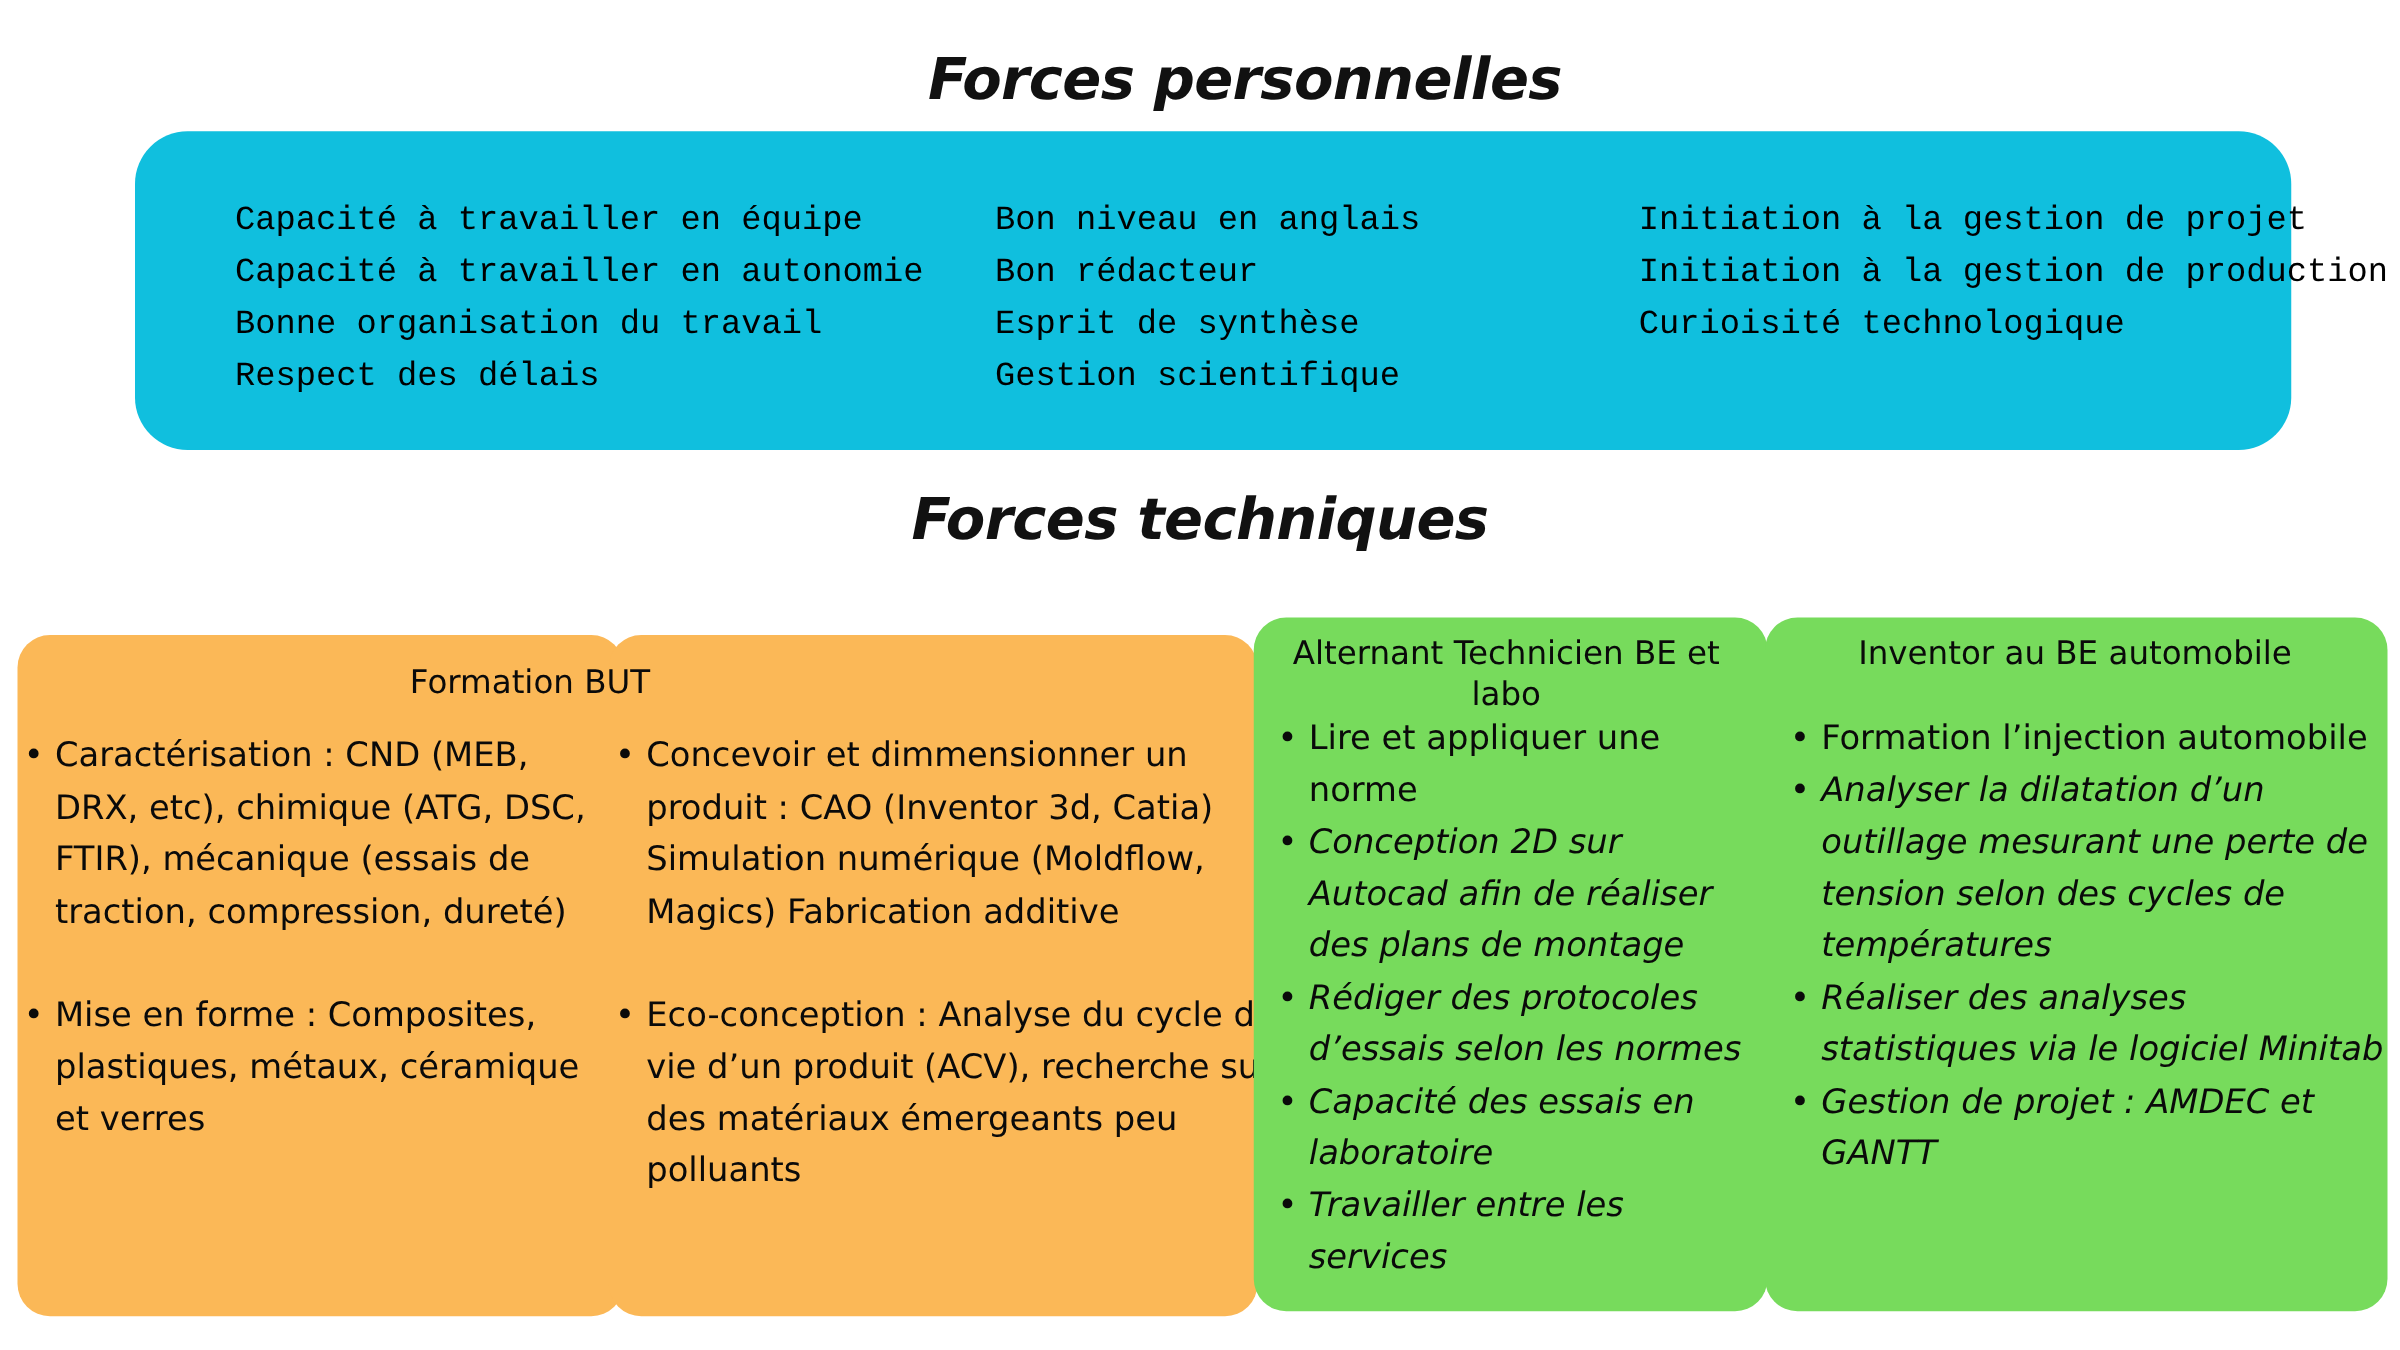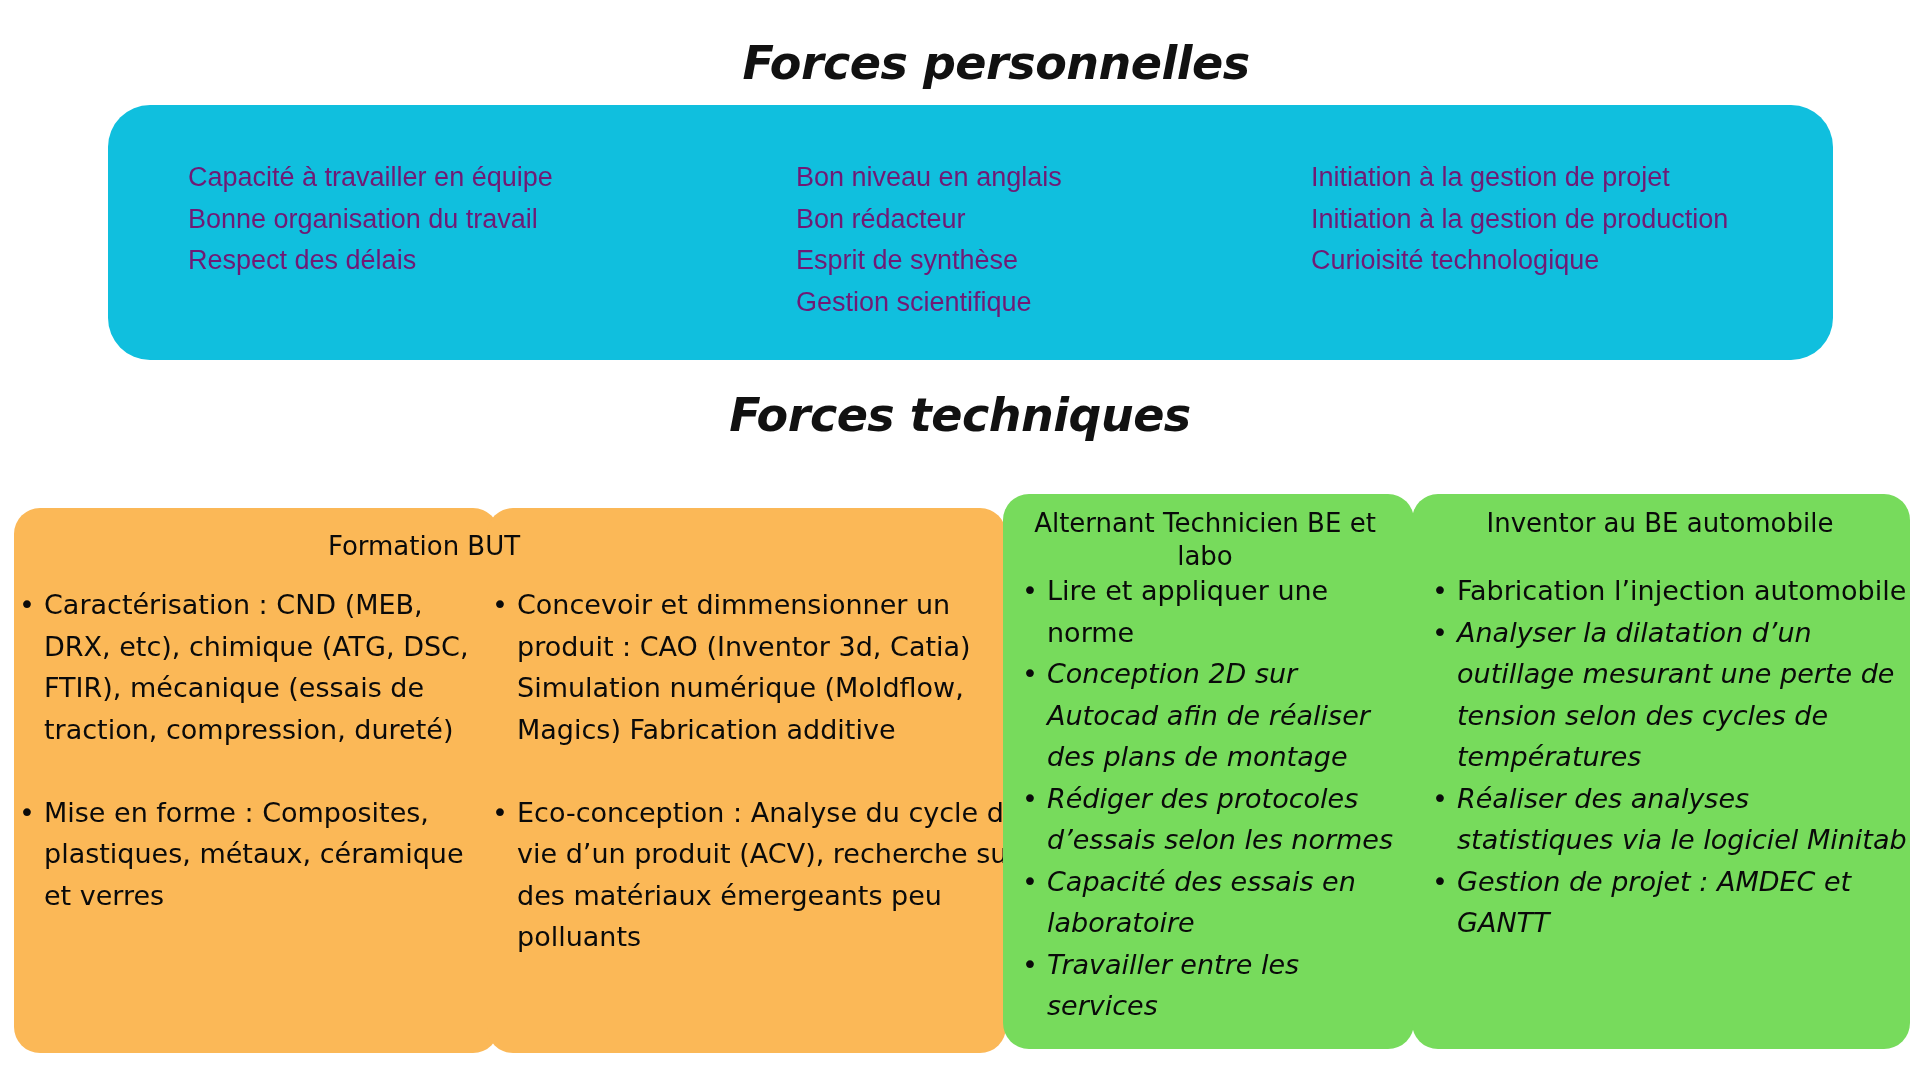--- a/index.html
+++ b/index.html
@@ -63,22 +63,22 @@
   }
   .pcol {
     flex: 0 0 auto;
   }
   .pcol.c1 { width: 608px; }
   .pcol.c2 { width: 515px; }
   .pcol.c3 { width: 520px; }
   .pline {
     font-size: 27px;
     line-height: 41.5px;
-    color: #701a75;
-    font-family: Liberation Sans, sans-serif;
+    color: #000000;
+    font-family: Liberation Mono, monospace;
     white-space: nowrap;
   }
 
   
   #tech-region {
     position: absolute;
     left: 0;
     top: 508px;
     width: 1920px;
     height: 560px;
@@ -209,20 +209,21 @@
 </head>
 <body>
 
 <div class="heading" id="title-personnelles">Forces personnelles</div>
 
 <div id="personal-card">
   <div id="personal-columns">
 
     <div class="pcol c1">
       <div class="pline">Capacité à travailler en équipe</div>
+      <div class="pline">Capacité à travailler en autonomie</div>
       <div class="pline">Bonne organisation du travail</div>
       <div class="pline">Respect des délais</div>
     </div>
 
     <div class="pcol c2">
       <div class="pline">Bon niveau en anglais</div>
       <div class="pline">Bon rédacteur</div>
       <div class="pline">Esprit de synthèse</div>
       <div class="pline">Gestion scientifique</div>
     </div>
@@ -264,19 +265,19 @@
     <li>Lire et appliquer une norme</li>
     <li>Conception 2D sur Autocad afin de réaliser des plans de montage</li>
     <li>Rédiger des protocoles d’essais selon les normes</li>
     <li>Capacité des essais en laboratoire</li>
     <li>Travailler entre les services</li>
   </ul>
 
   <div class="panel-header" id="green-right-header">Inventor au BE automobile</div>
 
   <ul class="bullets tight" id="green-right-bullets">
-    <li>Fabrication l’injection automobile</li>
+    <li>Formation l’injection automobile</li>
     <li>Analyser la dilatation d’un outillage mesurant une perte de tension selon des cycles de températures</li>
     <li>Réaliser des analyses statistiques via le logiciel Minitab</li>
     <li>Gestion de projet : AMDEC et GANTT</li>
   </ul>
 
 </div>
 
 </body></html>

